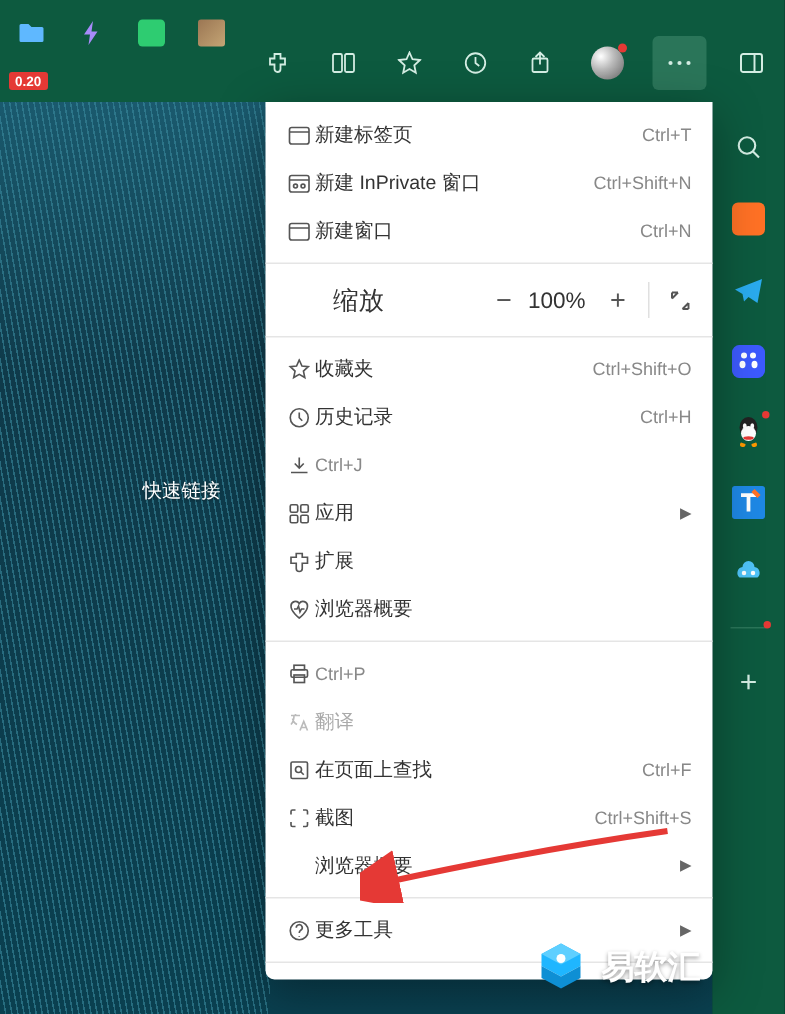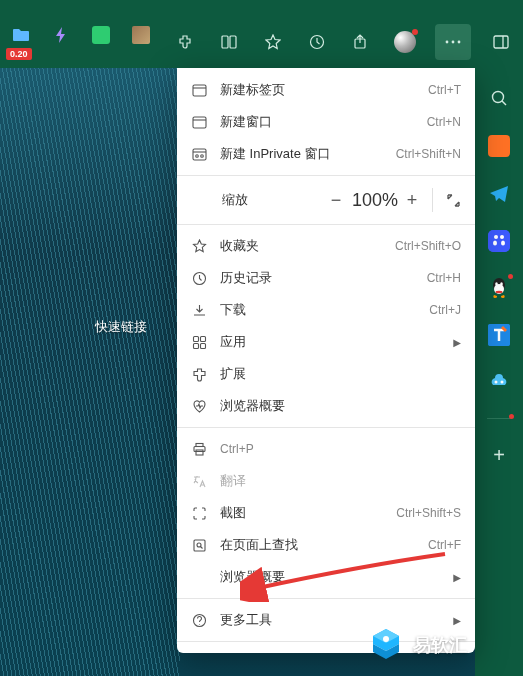--- a/index.html
+++ b/index.html
@@ -1,60 +1,60 @@
 <!DOCTYPE html>
 <html><head>
 <meta charset="utf-8">
 <style>
 *{margin:0;padding:0;box-sizing:border-box;font-family:"Segoe UI","Microsoft YaHei",sans-serif}
 body{width:523px;height:676px;overflow:hidden;position:relative;background:#0a4435}
-.toolbar{height:68px;background:#0d5a3f;position:relative;display:flex;align-items:flex-end;padding-bottom:24px}
+.toolbar{height:68px;background:#0d5a3f;position:relative;display:flex;padding-bottom:24px}
 .tb-left{display:flex;align-items:center;gap:22px;padding-left:12px}
 .tb-icon{width:18px;height:18px;display:flex;align-items:center;justify-content:center;color:#a5d8c5;cursor:pointer}
 .folder-icon{color:#5fb8ff}
 .badge{position:absolute;top:48px;left:6px;background:#e53935;color:#fff;font-size:9px;padding:1px 4px;border-radius:2px;font-weight:600}
 .tb-right{position:absolute;right:8px;bottom:8px;display:flex;align-items:center;gap:16px}
 .tb-btn{width:28px;height:28px;display:flex;align-items:center;justify-content:center;color:#d4ede3;cursor:pointer;border-radius:4px}
 .more-btn{background:#2a7559;width:36px;height:36px}
 .avatar{width:22px;height:22px;border-radius:50%;background:radial-gradient(circle at 30% 30%,#fff,#bbb 40%,#666);position:relative}
 .avatar::after{content:"";position:absolute;top:-2px;right:-2px;width:6px;height:6px;background:#e53935;border-radius:50%}
 .ext-img{width:18px;height:18px;background:linear-gradient(135deg,#9b7653,#c4a575);border-radius:2px}
 .ext-green{width:18px;height:18px;background:#2ecc71;border-radius:3px}
 .ext-bolt{color:#a78bfa}
 .content{position:absolute;top:68px;left:0;right:48px;bottom:0;background:linear-gradient(180deg,#1a5a6e 0%,#0f3a4a 30%,#0a4050 100%);overflow:hidden}
 .bg-struct{position:absolute;inset:0;opacity:0.6}
 .bg-struct::before{content:"";position:absolute;left:-20px;top:0;width:200px;height:100%;background:repeating-linear-gradient(80deg,transparent 0,transparent 3px,#3a8a9e 3px,#3a8a9e 4px)}
 .quick-links{position:absolute;top:250px;left:95px;color:#fff;font-size:13px;text-shadow:0 1px 2px rgba(0,0,0,0.5)}
 .menu{position:absolute;top:68px;left:177px;width:298px;background:#fff;border-radius:0 0 6px 6px;box-shadow:0 8px 32px rgba(0,0,0,0.35);z-index:10;padding:6px 0}
-.menu-item{display:flex;align-items:center;height:32px;padding:0 14px;cursor:pointer;font-size:13px;color:#333;gap:12px}
+.menu-item{display:flex;align-items:center;height:32px;padding:0 14px;cursor:pointer;font-size:13px;color:#333;gap:2px}
 .menu-item.disabled{color:#aaa;cursor:default}
 .menu-icon{width:17px;height:17px;display:flex;align-items:center;justify-content:center;flex-shrink:0;color:#555}
 .menu-item.disabled .menu-icon{color:#bbb}
 .menu-label{flex:1}
 .menu-shortcut{font-size:12px;color:#888}
 .menu-arrow{color:#666;font-size:10px}
 .menu-sep{height:1px;background:#e5e5e5;margin:5px 0}
 .zoom-row{display:flex;align-items:center;height:38px;padding:0 6px 0 14px}
-.zoom-label{flex:1;font-size:13px;color:#333;padding-left:31px}
+.zoom-label{flex:1;font-size:17px;color:#333;padding-left:31px}
 .zoom-btn{width:32px;height:32px;display:flex;align-items:center;justify-content:center;cursor:pointer;font-size:18px;color:#555;border-radius:4px}
-.zoom-val{width:44px;text-align:right;font-size:18px;color:#333}
+.zoom-val{width:44px;text-align:left;font-size:15px;color:#333}
 .zoom-sep{width:1px;height:24px;background:#e0e0e0;margin:0 4px}
 .fullscreen-btn{width:32px;height:32px;display:flex;align-items:center;justify-content:center;cursor:pointer;color:#555}
 .sidebar{position:absolute;top:68px;right:0;width:48px;bottom:0;background:#0d5a3f;display:flex;flex-direction:column;align-items:center;padding-top:18px;gap:24px}
 .sb-icon{width:24px;height:24px;display:flex;align-items:center;justify-content:center;cursor:pointer;color:#d4ede3;position:relative}
 .sb-orange{background:#ff7125;border-radius:4px;width:22px;height:22px}
 .sb-baidu{background:#3d5afe;border-radius:6px;width:22px;height:22px;color:#fff;font-size:9px;font-weight:bold}
 .sb-t{background:#1e88e5;border-radius:2px;width:22px;height:22px;color:#fff;font-weight:bold;font-size:14px}
 .sb-sep{width:24px;height:1px;background:#2a7559}
 .sb-plus{color:#d4ede3;font-size:20px}
 .red-dot{position:absolute;top:-2px;right:-2px;width:5px;height:5px;background:#e53935;border-radius:50%}
 .arrow{position:absolute;z-index:20;pointer-events:none}
 .watermark{position:absolute;bottom:12px;right:56px;z-index:30;display:flex;align-items:center;gap:8px}
 .wm-icon{width:38px;height:38px}
-.wm-text{color:#fff;font-size:18px;font-weight:600;text-shadow:0 1px 3px rgba(0,0,0,0.4)}
+.wm-text{color:#fff;font-size:22px;font-weight:600;text-shadow:0 1px 3px rgba(0,0,0,0.4)}
 svg{display:block}
 </style>
 </head>
 <body>
 
 <div class="toolbar">
   <div class="tb-left">
     <div class="tb-icon folder-icon">
       <svg width="18" height="14" viewBox="0 0 18 14">
           <path fill="#5fb8ff" d="M1 2a1 1 0 011-1h5l2 2h7a1 1 0 011 1v8a1 1 0 01-1 1H2a1 1 0 01-1-1V2z"></path>
@@ -135,36 +135,36 @@
         </svg>
       </span>
     <span class="menu-label">新建标签页</span>
     <span class="menu-shortcut">Ctrl+T</span>
   </div>
   <div class="menu-item">
     <span class="menu-icon">
         <svg width="15" height="13" viewBox="0 0 15 13" fill="none" stroke="currentColor" stroke-width="1.1">
           <rect x="1" y="1" width="13" height="11" rx="1.5"></rect>
           <line x1="1" y1="4" x2="14" y2="4"></line>
-        </svg>
-      </span>
-    <span class="menu-label">新建窗口</span>
-    <span class="menu-shortcut">Ctrl+N</span>
+          <circle cx="5" cy="8" r="1.3"></circle>
+          <circle cx="10" cy="8" r="1.3"></circle>
+        </svg>
+      </span>
+    <span class="menu-label">新建 InPrivate 窗口</span>
+    <span class="menu-shortcut">Ctrl+Shift+N</span>
   </div>
   <div class="menu-item">
     <span class="menu-icon">
         <svg width="15" height="13" viewBox="0 0 15 13" fill="none" stroke="currentColor" stroke-width="1.1">
           <rect x="1" y="1" width="13" height="11" rx="1.5"></rect>
           <line x1="1" y1="4" x2="14" y2="4"></line>
-          <circle cx="5" cy="8" r="1.3"></circle>
-          <circle cx="10" cy="8" r="1.3"></circle>
-        </svg>
-      </span>
-    <span class="menu-label">新建 InPrivate 窗口</span>
-    <span class="menu-shortcut">Ctrl+Shift+N</span>
+        </svg>
+      </span>
+    <span class="menu-label">新建窗口</span>
+    <span class="menu-shortcut">Ctrl+N</span>
   </div>
   <div class="menu-sep"></div>
   <div class="zoom-row">
     <span class="zoom-label">缩放</span>
     <div class="zoom-btn">−</div>
     <span class="zoom-val">100%</span>
     <div class="zoom-btn">+</div>
     <div class="zoom-sep"></div>
     <div class="fullscreen-btn">
       <svg width="15" height="15" viewBox="0 0 15 15" fill="none" stroke="currentColor" stroke-width="1.3">
@@ -191,21 +191,20 @@
       </span>
     <span class="menu-label">历史记录</span>
     <span class="menu-shortcut">Ctrl+H</span>
   </div>
   <div class="menu-item">
     <span class="menu-icon">
         <svg width="15" height="15" viewBox="0 0 15 15" fill="none" stroke="currentColor" stroke-width="1.1">
           <path d="M7.5 2v7m-3-3l3 3 3-3M2 12h11"></path>
         </svg>
       </span>
-    <span class="menu-label">下载</span>
     <span class="menu-shortcut">Ctrl+J</span>
   </div>
   <div class="menu-item">
     <span class="menu-icon">
         <svg width="15" height="15" viewBox="0 0 15 15" fill="none" stroke="currentColor" stroke-width="1.1">
           <rect x="1.5" y="1.5" width="5" height="5" rx="1"></rect>
           <rect x="8.5" y="1.5" width="5" height="5" rx="1"></rect>
           <rect x="1.5" y="8.5" width="5" height="5" rx="1"></rect>
           <rect x="8.5" y="8.5" width="5" height="5" rx="1"></rect>
         </svg>
@@ -245,36 +244,36 @@
     <span class="menu-icon">
         <svg width="15" height="15" viewBox="0 0 15 15" fill="none" stroke="currentColor" stroke-width="1.1">
           <path d="M2 3h6M5 2v1M4 3c0 3-1 5-2 6M3 5c.5 2 2 3.5 3 4M8 13l2.5-6 2.5 6M9 11h3"></path>
         </svg>
       </span>
     <span class="menu-label">翻译</span>
   </div>
   <div class="menu-item">
     <span class="menu-icon">
         <svg width="15" height="15" viewBox="0 0 15 15" fill="none" stroke="currentColor" stroke-width="1.1">
-          <path d="M2 5V3a1 1 0 011-1h2M13 5V3a1 1 0 00-1-1h-2M2 10v2a1 1 0 001 1h2M13 10v2a1 1 0 01-1 1h-2"></path>
-        </svg>
-      </span>
-    <span class="menu-label">截图</span>
-    <span class="menu-shortcut">Ctrl+Shift+S</span>
-  </div>
-  <div class="menu-item">
-    <span class="menu-icon">
-        <svg width="15" height="15" viewBox="0 0 15 15" fill="none" stroke="currentColor" stroke-width="1.1">
           <rect x="2" y="2" width="11" height="11" rx="1"></rect>
           <circle cx="7" cy="7" r="2"></circle>
           <path d="M8.5 8.5l2 2"></path>
         </svg>
       </span>
     <span class="menu-label">在页面上查找</span>
     <span class="menu-shortcut">Ctrl+F</span>
+  </div>
+  <div class="menu-item">
+    <span class="menu-icon">
+        <svg width="15" height="15" viewBox="0 0 15 15" fill="none" stroke="currentColor" stroke-width="1.1">
+          <path d="M2 5V3a1 1 0 011-1h2M13 5V3a1 1 0 00-1-1h-2M2 10v2a1 1 0 001 1h2M13 10v2a1 1 0 01-1 1h-2"></path>
+        </svg>
+      </span>
+    <span class="menu-label">截图</span>
+    <span class="menu-shortcut">Ctrl+Shift+S</span>
   </div>
   <div class="menu-item">
     <span class="menu-icon"></span>
     <span class="menu-label">浏览器概要</span>
     <span class="menu-arrow">▶</span>
   </div>
   <div class="menu-sep"></div>
   <div class="menu-item">
     <span class="menu-icon">
         <svg width="15" height="15" viewBox="0 0 15 15" fill="none" stroke="currentColor" stroke-width="1.1">

